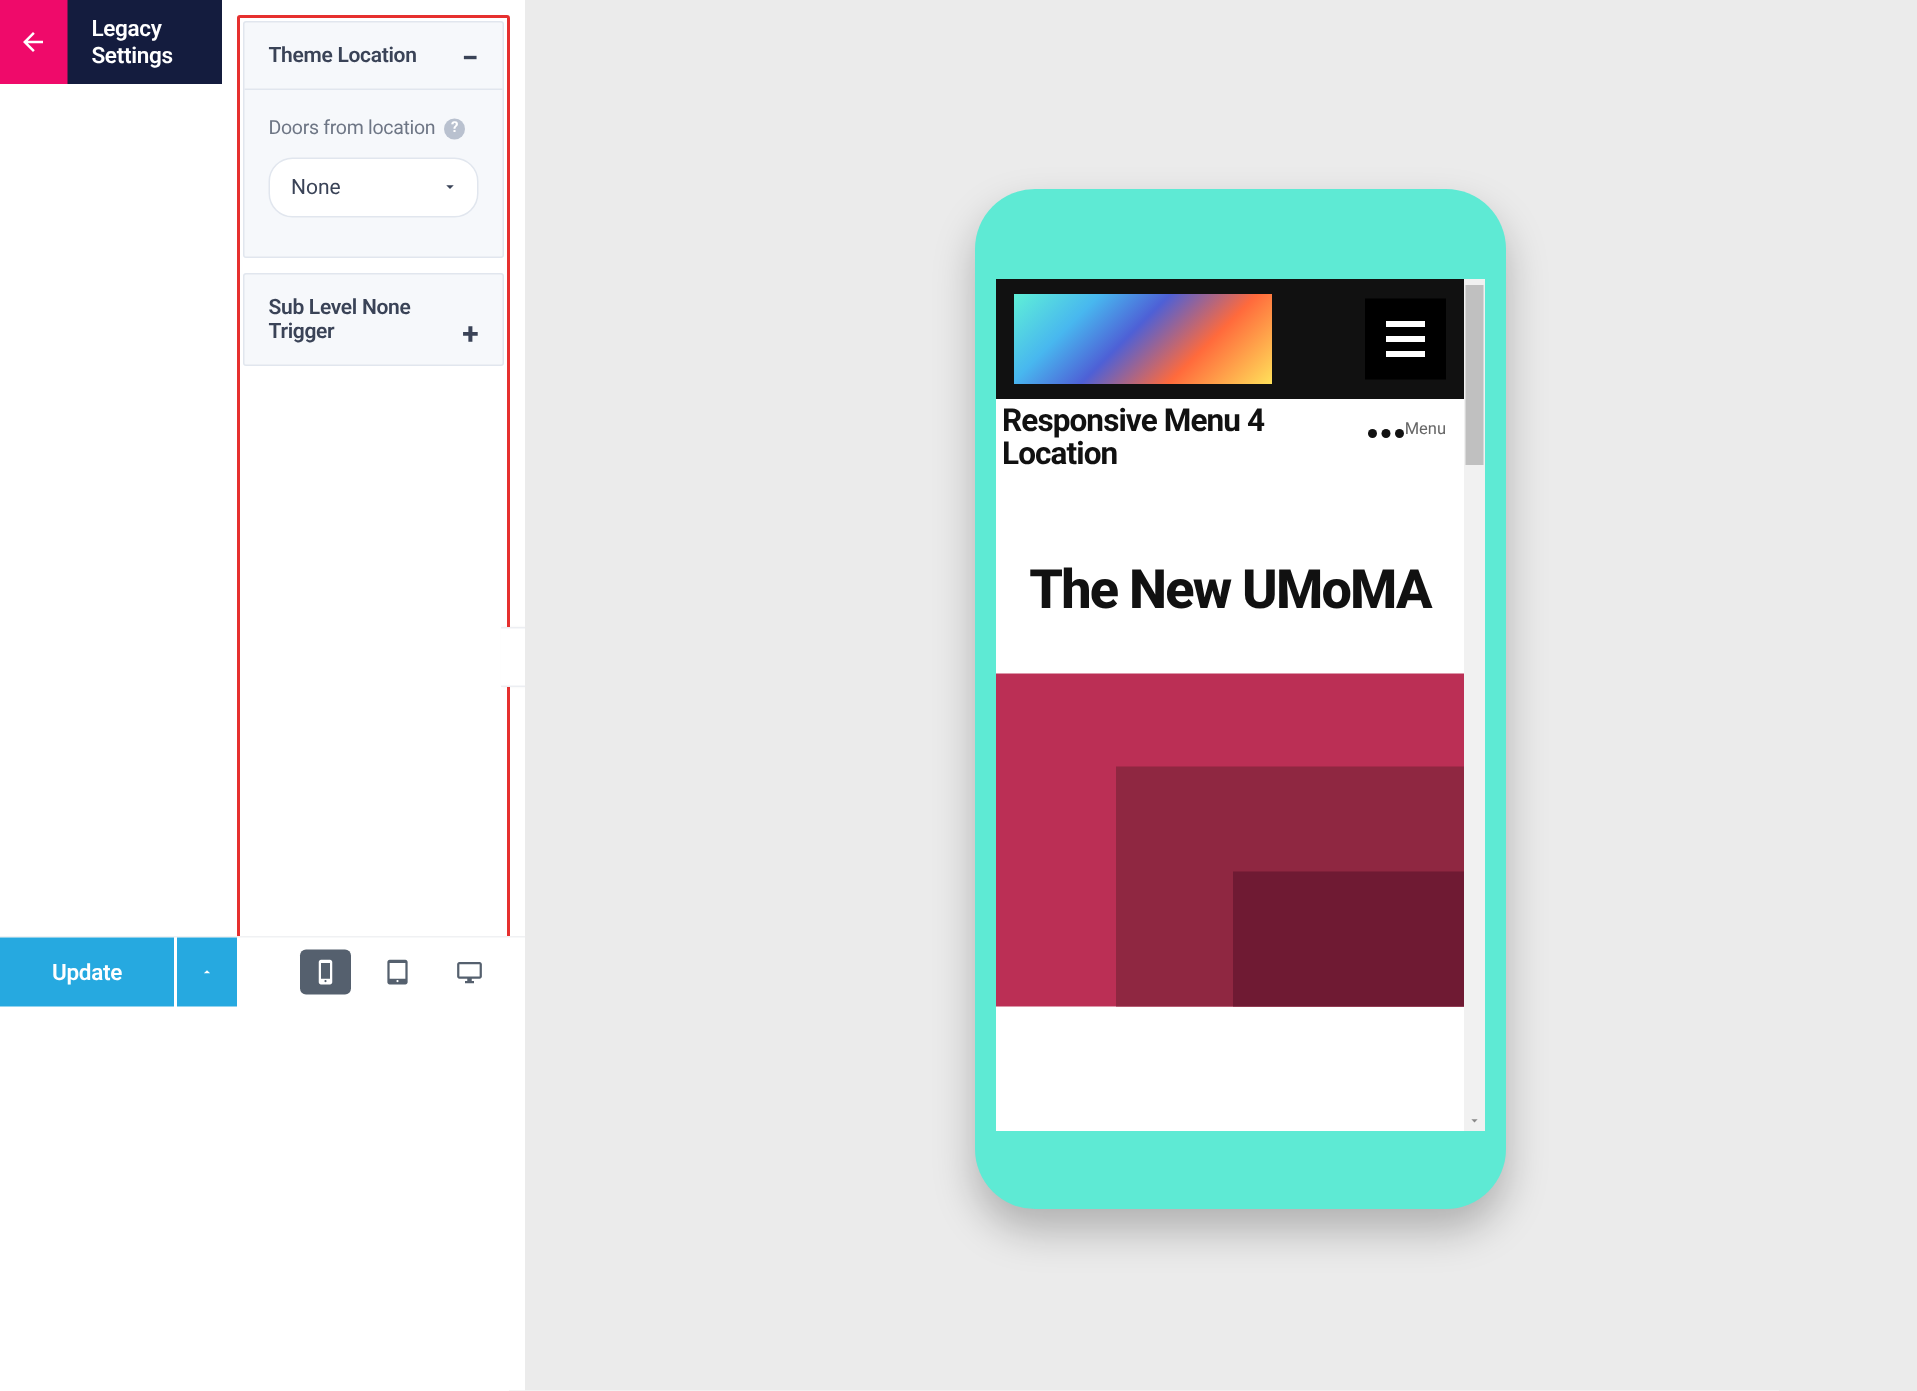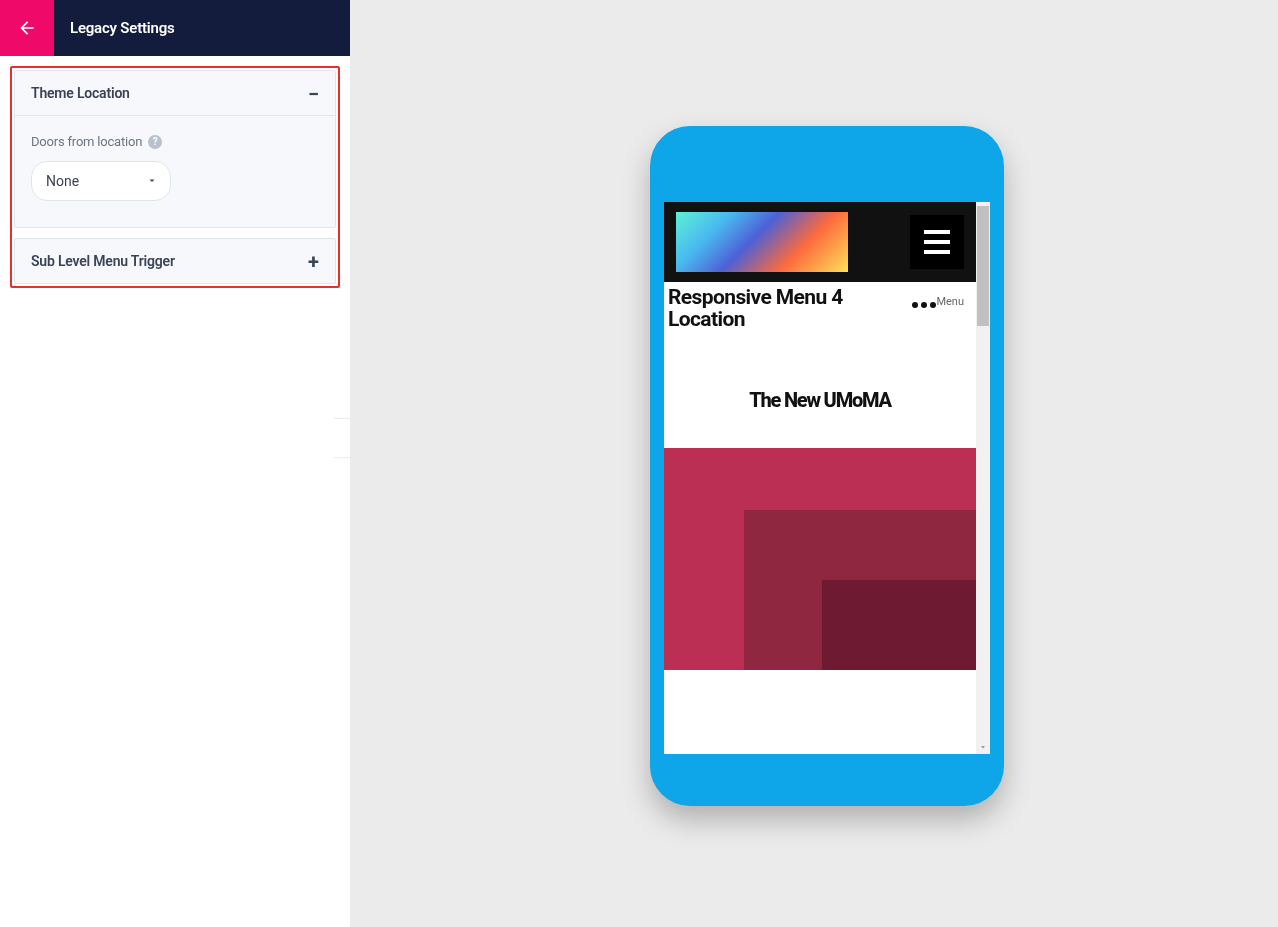--- a/index.html
+++ b/index.html
@@ -1,20 +1,20 @@
 <!DOCTYPE html>
 <html><head>
 <meta charset="utf-8">
 <style>
 * { margin: 0; padding: 0; box-sizing: border-box; font-family: -apple-system, BlinkMacSystemFont, "Segoe UI", Roboto, Helvetica, Arial, sans-serif; }
 html, body { width: 1278px; height: 927px; overflow: hidden; }
 body { display: flex; flex-direction: row; }
 
 
-.left-panel { width: 350px; height: 670px; background: #fff; display: flex; flex-direction: column; position: relative; }
+.left-panel { width: 350px; height: 670px; background: #fff; display: flex; flex-direction: row; position: relative; }
 
 .panel-header { display: flex; height: 56px; background: #141c3e; color: #fff; align-items: center; }
 .back-btn { width: 54px; height: 56px; background: #ef0a6a; display: flex; align-items: center; justify-content: center; cursor: pointer; }
 .back-btn svg { width: 20px; height: 20px; fill: #fff; }
 .panel-title { font-size: 15px; font-weight: 600; letter-spacing: -0.2px; margin-left: 16px; }
 
 .sections-wrap { margin: 10px 10px 0 10px; border: 2px solid #e6302f; border-radius: 2px; padding: 2px 2px; }
 .section-box { background: #f6f8fb; border: 1px solid #e1e6ee; border-radius: 2px; margin-bottom: 10px; }
 .section-box:last-child { margin-bottom: 0; }
 .section-header { display: flex; align-items: flex-end; justify-content: space-between; padding: 14px 16px; cursor: pointer; }
@@ -37,36 +37,36 @@
 .update-caret { height: 46px; width: 40px; background: #26a9e0; margin-left: 2px; display: flex; align-items: center; justify-content: center; cursor: pointer; }
 .update-caret svg { width: 10px; height: 10px; fill: #fff; }
 .device-btns { margin-left: 42px; display: flex; gap: 14px; align-items: center; }
 .dev-btn { width: 34px; height: 30px; border-radius: 4px; display: flex; align-items: center; justify-content: center; cursor: pointer; }
 .dev-btn.active { background: #55606e; }
 .dev-btn svg { width: 18px; height: 18px; fill: #55606e; }
 .dev-btn.active svg { fill: #fff; }
 
 
 .canvas { flex: 1; height: 927px; background: #ebebeb; position: relative; }
-.phone { position: absolute; left: 300px; top: 126px; width: 354px; height: 680px; background: #0ea5e9; border-radius: 40px; box-shadow: 0 14px 28px rgba(0,0,0,0.25); padding: 76px 14px 52px 14px; }
+.phone { position: absolute; left: 300px; top: 126px; width: 354px; height: 680px; background: #5eead4; border-radius: 40px; box-shadow: 0 14px 28px rgba(0,0,0,0.25); padding: 60px 14px 52px 14px; }
 .screen { width: 100%; height: 100%; background: #fff; position: relative; overflow: hidden; }
 .screen-scroll { position: absolute; right: 0; top: 0; width: 14px; height: 100%; background: #f1f1f1; }
 .screen-scroll-thumb { position: absolute; left: 1px; top: 4px; width: 12px; height: 120px; background: #c0c0c0; }
 .screen-scroll-arrow { position: absolute; right: 2px; bottom: 2px; width: 10px; height: 10px; }
 .sc-top { width: 312px; height: 80px; background: #111; position: relative; padding: 9px 12px; display:flex; align-items:center; justify-content:space-between; }
 .logo { width: 172px; height: 60px; background: linear-gradient(135deg, #5ff0d7 0%, #48b7ef 25%, #4e60d6 45%, #ff6a3c 70%, #ffe15a 100%); }
 .hamburger { width: 54px; height: 54px; background: #000; display: flex; flex-direction: column; align-items: center; justify-content: center; gap: 6px; cursor: pointer; }
 .hamburger span { display: block; width: 26px; height: 4px; background: #fff; }
 .site-row { width: 312px; display: flex; align-items: flex-start; justify-content: space-between; padding: 4px 12px 10px 4px; }
 .site-title { font-size: 21px; font-weight: 700; color: #111; letter-spacing: -0.6px; line-height: 1.05; }
 .menu-dots { display: flex; flex-direction: row; align-items: flex-end; margin-top:3px; }
 .dots { display: flex; gap: 3px; }
 .dots span { width: 6px; height: 6px; border-radius: 50%; background: #111; display: inline-block; }
 .menu-text { font-size: 11px; color: #666; margin-top: 6px; }
-.headline { width: 312px; text-align: center; font-size: 20px; font-weight: 800; color: #111; letter-spacing: -1.2px; line-height: 1.08; margin: 50px 0 36px 0; padding: 0 6px; }
+.headline { width: 312px; text-align: center; font-size: 36px; font-weight: 800; color: #111; letter-spacing: -1.2px; line-height: 1.08; margin: 50px 0 36px 0; padding: 0 6px; }
 .art { width: 312px; height: 222px; background: #bb2f55; position: relative; }
 .art2 { position: absolute; left: 80px; top: 62px; width: 232px; height: 160px; background: #8f2741; }
 .art3 { position: absolute; left: 158px; top: 132px; width: 154px; height: 90px; background: #6f1a33; }
 </style>
 </head>
 <body>
 
 <div class="left-panel">
 
   <div class="panel-header">
@@ -96,33 +96,60 @@
             <svg viewBox="0 0 24 24">
                 <path d="M7 10l5 5 5-5z"></path>
               </svg>
           </span>
         </div>
       </div>
     </div>
 
     <div class="section-box">
       <div class="section-header">
-        <span class="section-header-title">Sub Level Menu Trigger</span>
+        <span class="section-header-title">Sub Level None Trigger</span>
         <span class="section-header-icon">+</span>
       </div>
     </div>
 
   </div>
 
   <div class="collapse-tab">
     <svg viewBox="0 0 24 24">
         <path d="M14 7l-5 5 5 5z"></path>
       </svg>
   </div>
 
+  <div class="bottom-bar">
+    <div class="update-btn">
+      <span>Update</span>
+    </div>
+    <div class="update-caret">
+      <svg viewBox="0 0 24 24">
+          <path d="M7 14l5-5 5 5z"></path>
+        </svg>
+    </div>
+    <div class="device-btns">
+      <div class="dev-btn active">
+        <svg viewBox="0 0 24 24">
+            <path d="M16 1H8C6.9 1 6 1.9 6 3v18c0 1.1.9 2 2 2h8c1.1 0 2-.9 2-2V3c0-1.1-.9-2-2-2zm-4 20c-.55 0-1-.45-1-1s.45-1 1-1 1 .45 1 1-.45 1-1 1zm4-3H8V4h8v14z"></path>
+          </svg>
+      </div>
+      <div class="dev-btn">
+        <svg viewBox="0 0 24 24">
+            <path d="M19 1H5C3.9 1 3 1.9 3 3v18c0 1.1.9 2 2 2h14c1.1 0 2-.9 2-2V3c0-1.1-.9-2-2-2zm-7 20c-.55 0-1-.45-1-1s.45-1 1-1 1 .45 1 1-.45 1-1 1zm7-3H5V4h14v14z"></path>
+          </svg>
+      </div>
+      <div class="dev-btn">
+        <svg viewBox="0 0 24 24">
+            <path d="M21 3H3c-1.1 0-2 .9-2 2v11c0 1.1.9 2 2 2h7v2H8v2h8v-2h-2v-2h7c1.1 0 2-.9 2-2V5c0-1.1-.9-2-2-2zm0 13H3V5h18v11z"></path>
+          </svg>
+      </div>
+    </div>
+  </div>
 
 </div>
 
 <div class="canvas">
   <div class="phone">
     <div class="screen">
 
       <div class="sc-top">
         <div class="logo"></div>
         <div class="hamburger">

